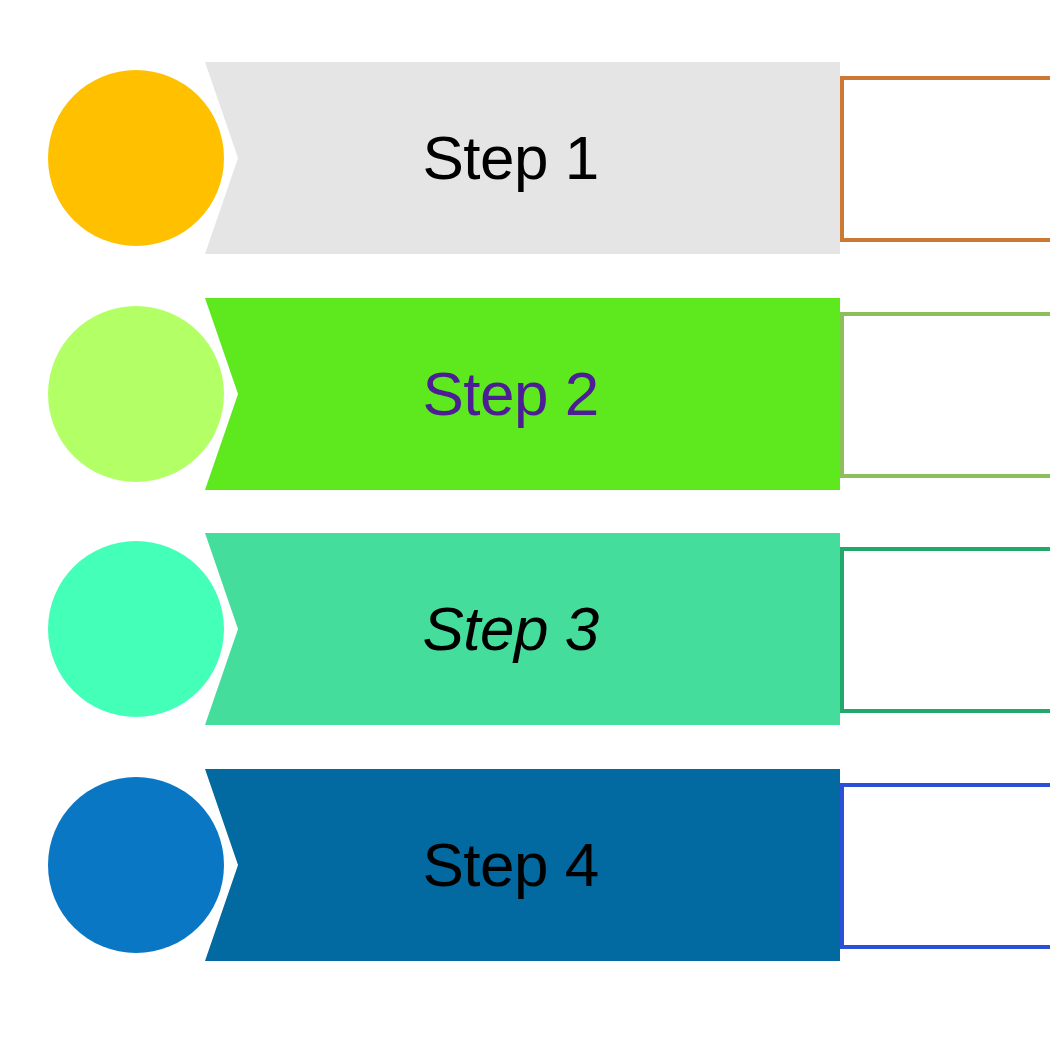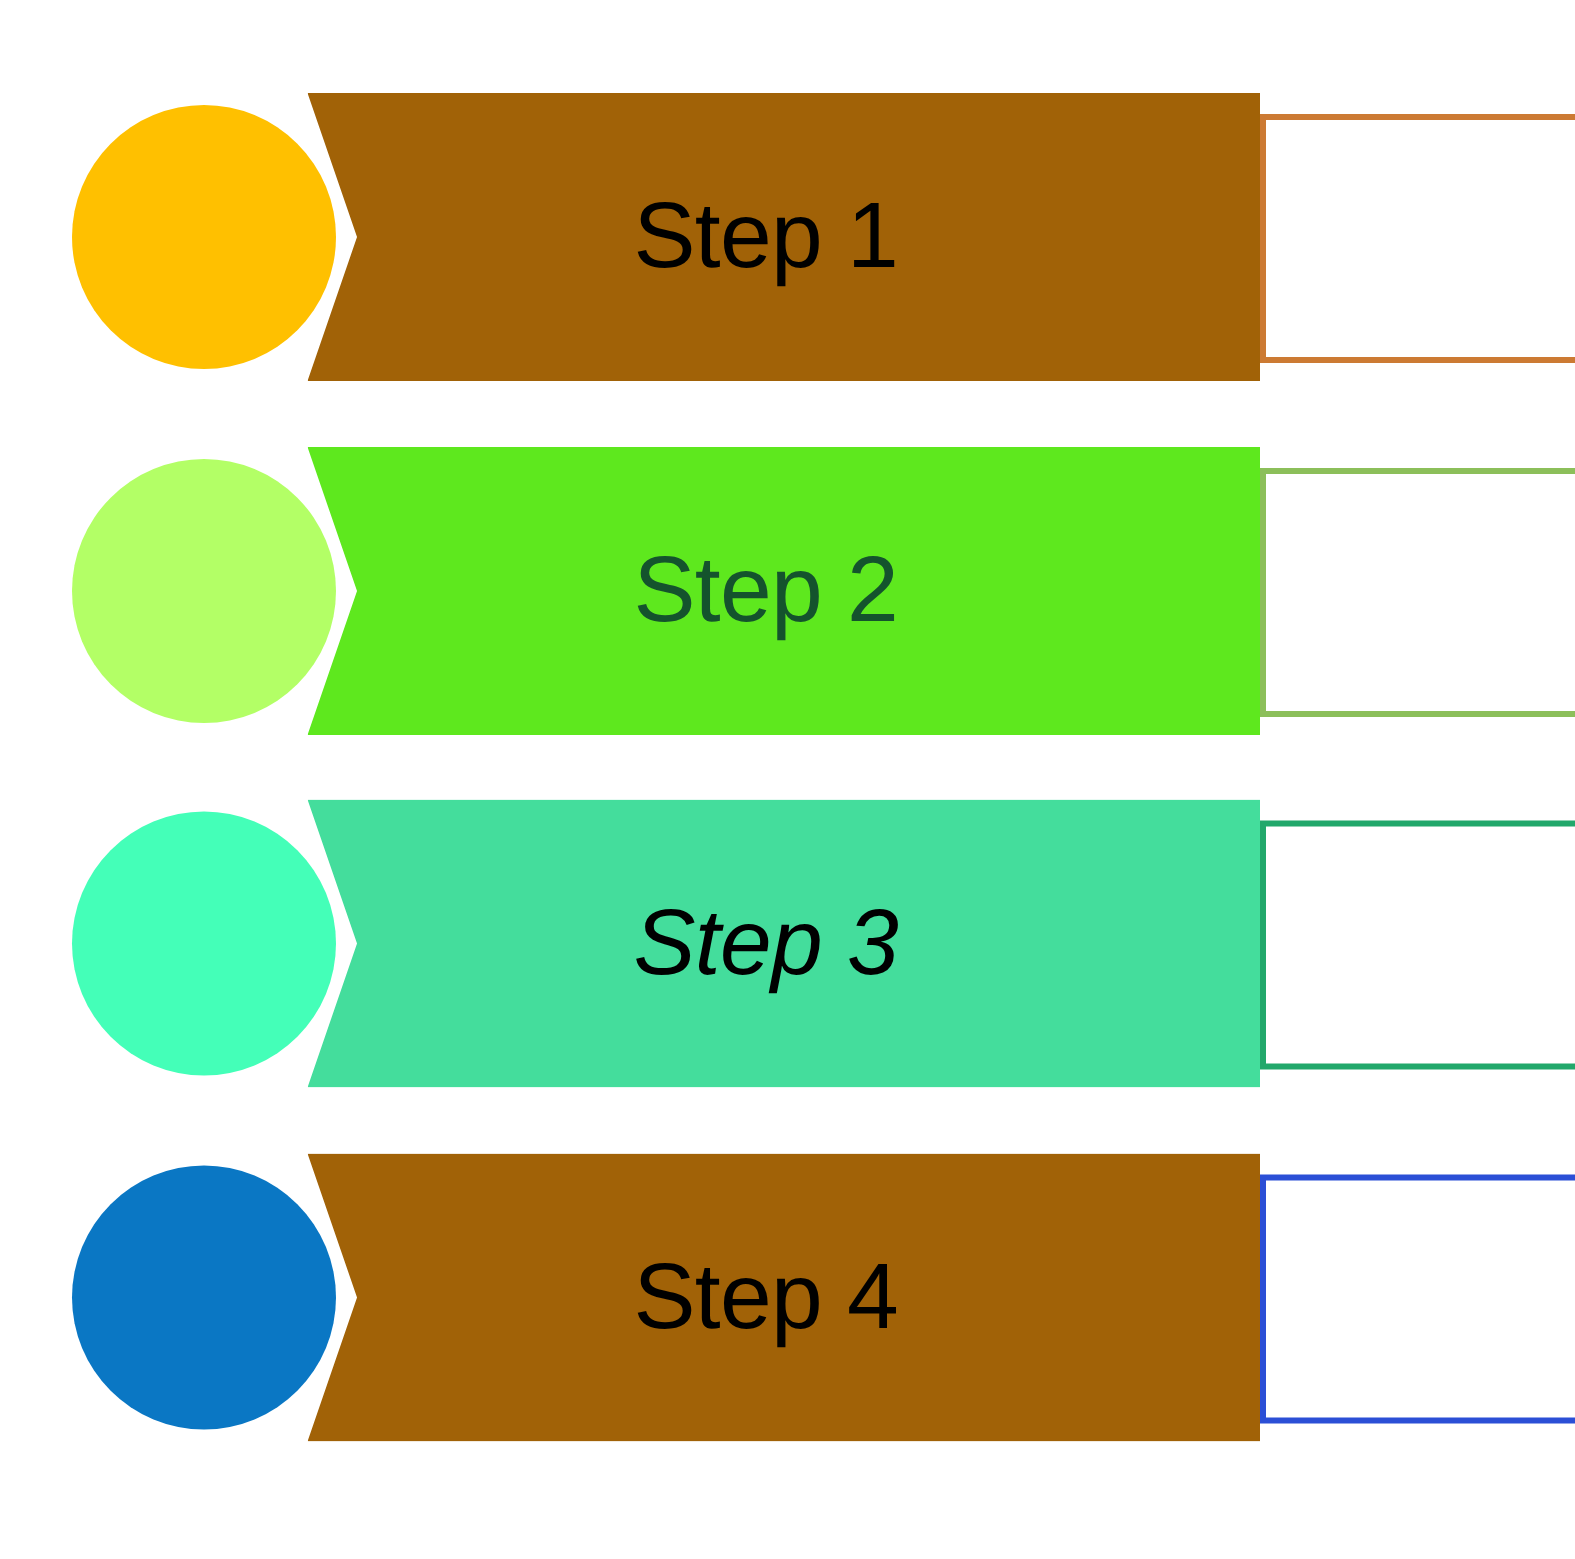--- a/index.html
+++ b/index.html
@@ -78,43 +78,43 @@
     box-shadow: 0 0 3px 2px rgba(255,255,255,0.85);
   }
 </style>
 </head>
 <body>
 
 <div id="canvas" style="background: rgb(255, 255, 255);">
 
   <div class="step-row" style="top:62px;">
     <div class="callout-box" style="border-color: rgb(204, 122, 51);"></div>
-    <div class="ribbon-bar" style="background: #a16207;">
+    <div class="ribbon-bar" style="background: #e5e5e5;">
       <span class="ribbon-label" style="color: rgb(0, 0, 0);">Step 1</span>
     </div>
     <div class="step-circle" style="background: rgb(255, 192, 0);"></div>
   </div>
 
   <div class="step-row" style="top:298px;">
     <div class="callout-box" style="border-color: rgb(140, 191, 90);"></div>
     <div class="ribbon-bar" style="background: rgb(94, 232, 30);">
-      <span class="ribbon-label" style="color: #14532d;">Step 2</span>
+      <span class="ribbon-label" style="color: #4c1d95;">Step 2</span>
     </div>
     <div class="step-circle" style="background: rgb(179, 255, 102);"></div>
   </div>
 
   <div class="step-row" style="top:533px;">
     <div class="callout-box" style="border-color: rgb(34, 168, 107);"></div>
     <div class="ribbon-bar" style="background: rgb(68, 221, 156); font-style: italic;">
       <span class="ribbon-label" style="color: rgb(0, 0, 0);">Step 3</span>
     </div>
     <div class="step-circle" style="background: rgb(68, 255, 184);"></div>
   </div>
 
   <div class="step-row" style="top:769px;">
     <div class="callout-box" style="border-color: rgb(43, 79, 214);"></div>
-    <div class="ribbon-bar" style="background: #a16207; justify-content: center;">
+    <div class="ribbon-bar" style="background: #0369a1; justify-content: center;">
       <span class="ribbon-label" style="color: rgb(0, 0, 0);">Step 4</span>
     </div>
     <div class="step-circle" style="background: rgb(10, 119, 196);"></div>
   </div>
 
 </div>
 
 </body></html>

